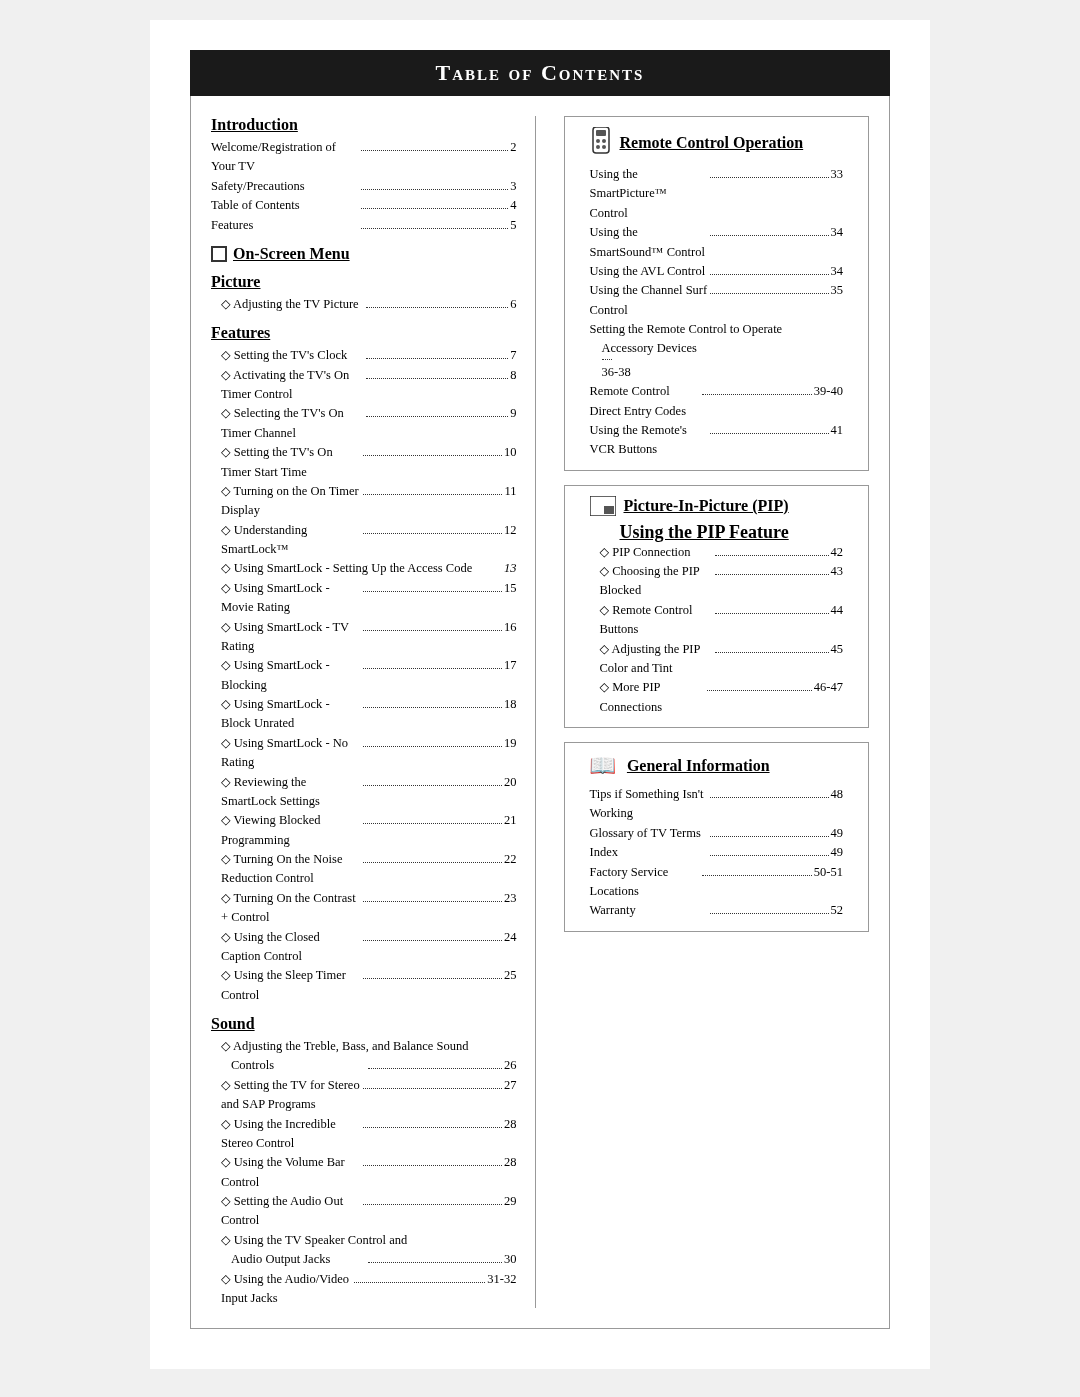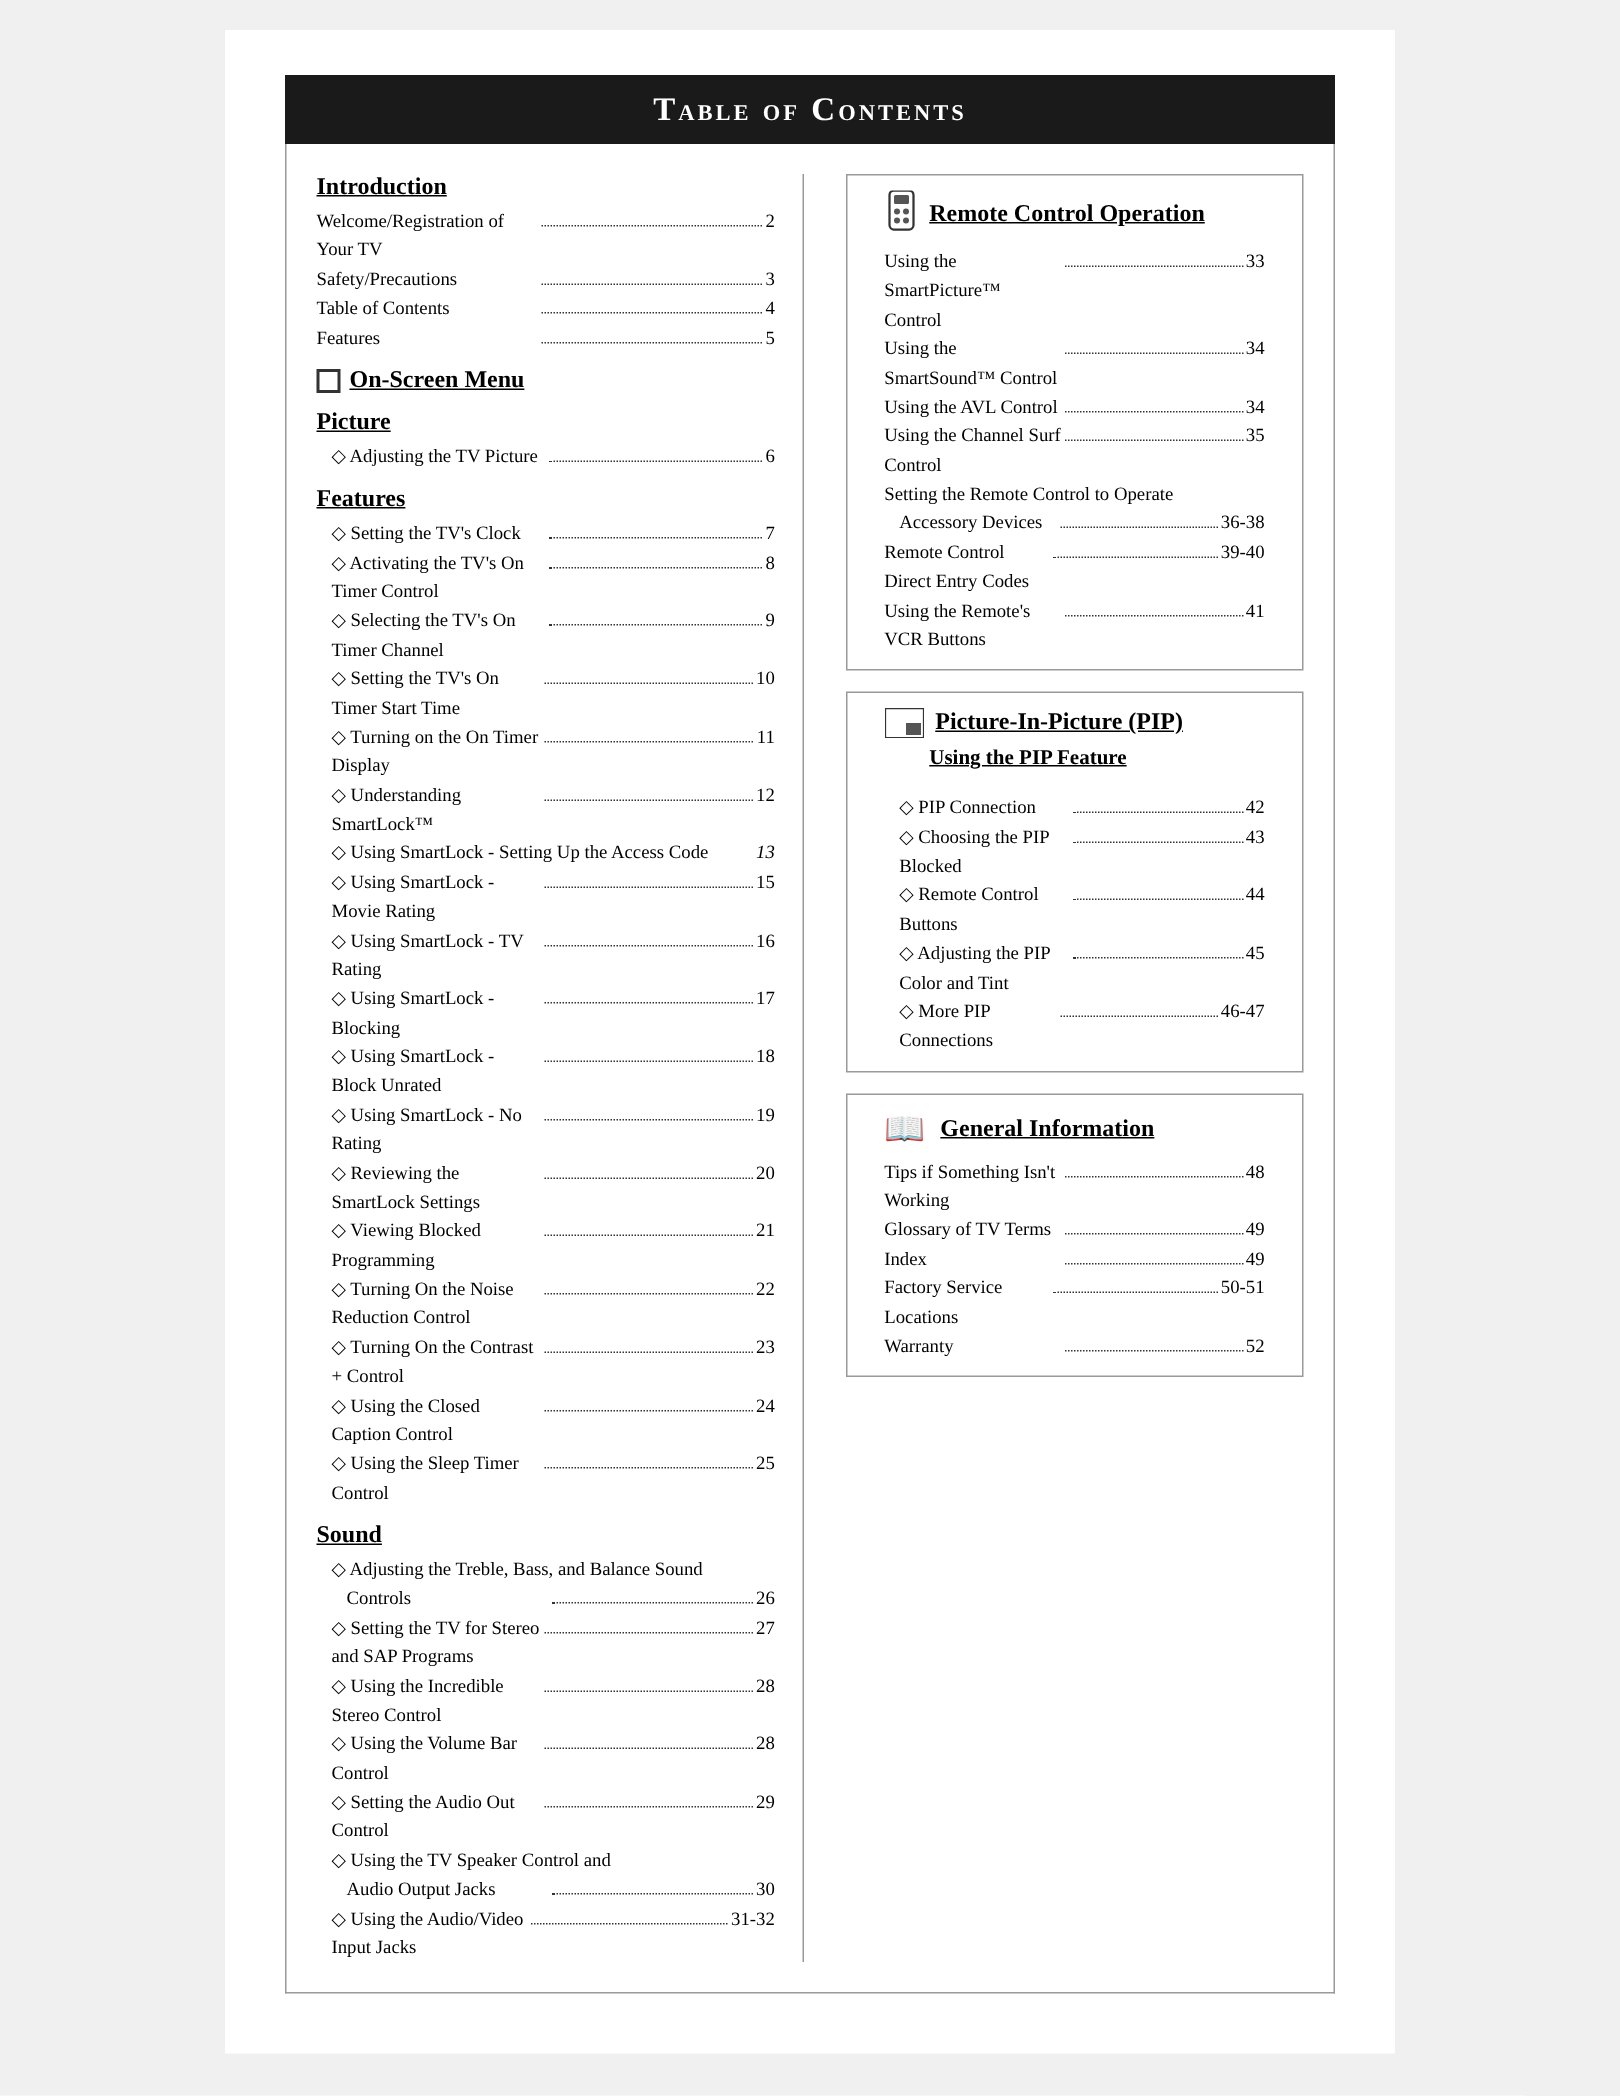--- a/index.html
+++ b/index.html
@@ -116,24 +116,24 @@
     .book-icon {
       font-size: 22px;
       margin-right: 2px;
     }
     .right-section-title {
       font-size: 16px;
       font-weight: bold;
       text-decoration: underline;
     }
     .sub-section-title {
-      font-size: 14px;
+      font-size: 18px;
       font-weight: bold;
       text-decoration: underline;
-      margin-bottom: 15px;
+      margin-bottom: 0;
       margin-left: 30px;
     }
   </style>
 </head>
 <body>
 
 <div class="page">
   <div class="title-bar">
     <span>Table of Contents</span>
   </div>
@@ -347,21 +347,21 @@
             <span class="dots"></span>
             <span class="page-num">34</span>
           </div>
           <div class="toc-item">
             <span class="item-label">Using the Channel Surf Control</span>
             <span class="dots"></span>
             <span class="page-num">35</span>
           </div>
           <div style="font-size:12.5px; line-height:1.55;">
             <div>Setting the Remote Control to Operate</div>
-            <div class="toc-item" style="padding-left:10px;">
+            <div class="toc-item" style="padding-left:10px;flex-direction:column;">
               <span class="item-label">Accessory Devices</span>
               <span class="dots"></span>
               <span class="page-num">36-38</span>
             </div>
           </div>
           <div class="toc-item">
             <span class="item-label">Remote Control Direct Entry Codes</span>
             <span class="dots"></span>
             <span class="page-num">39-40</span>
           </div>

